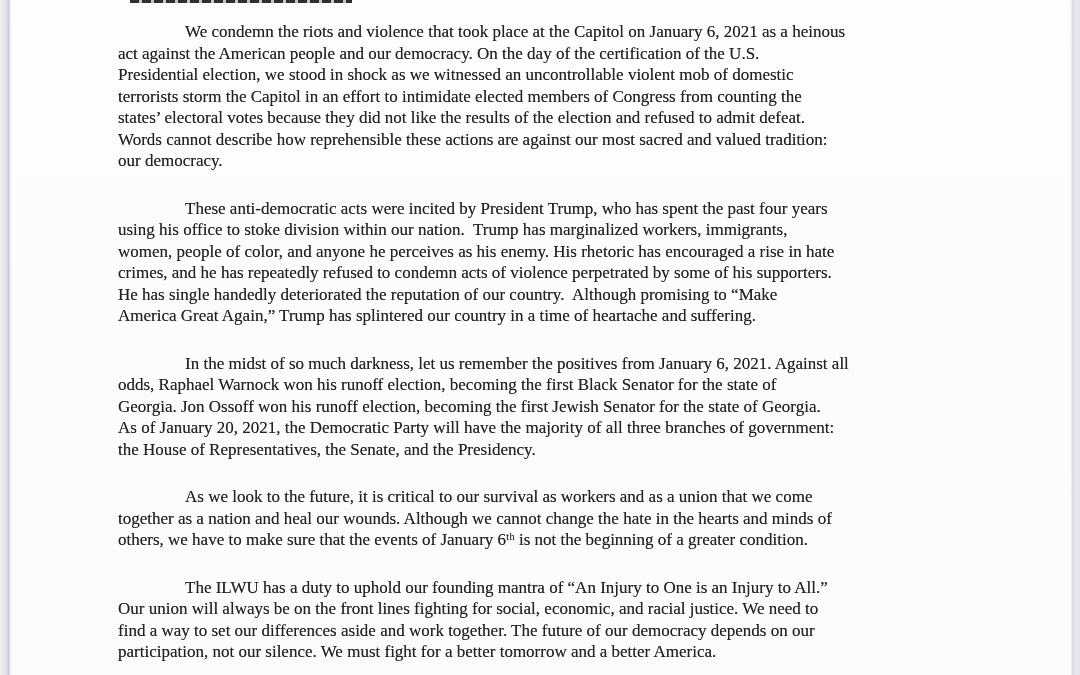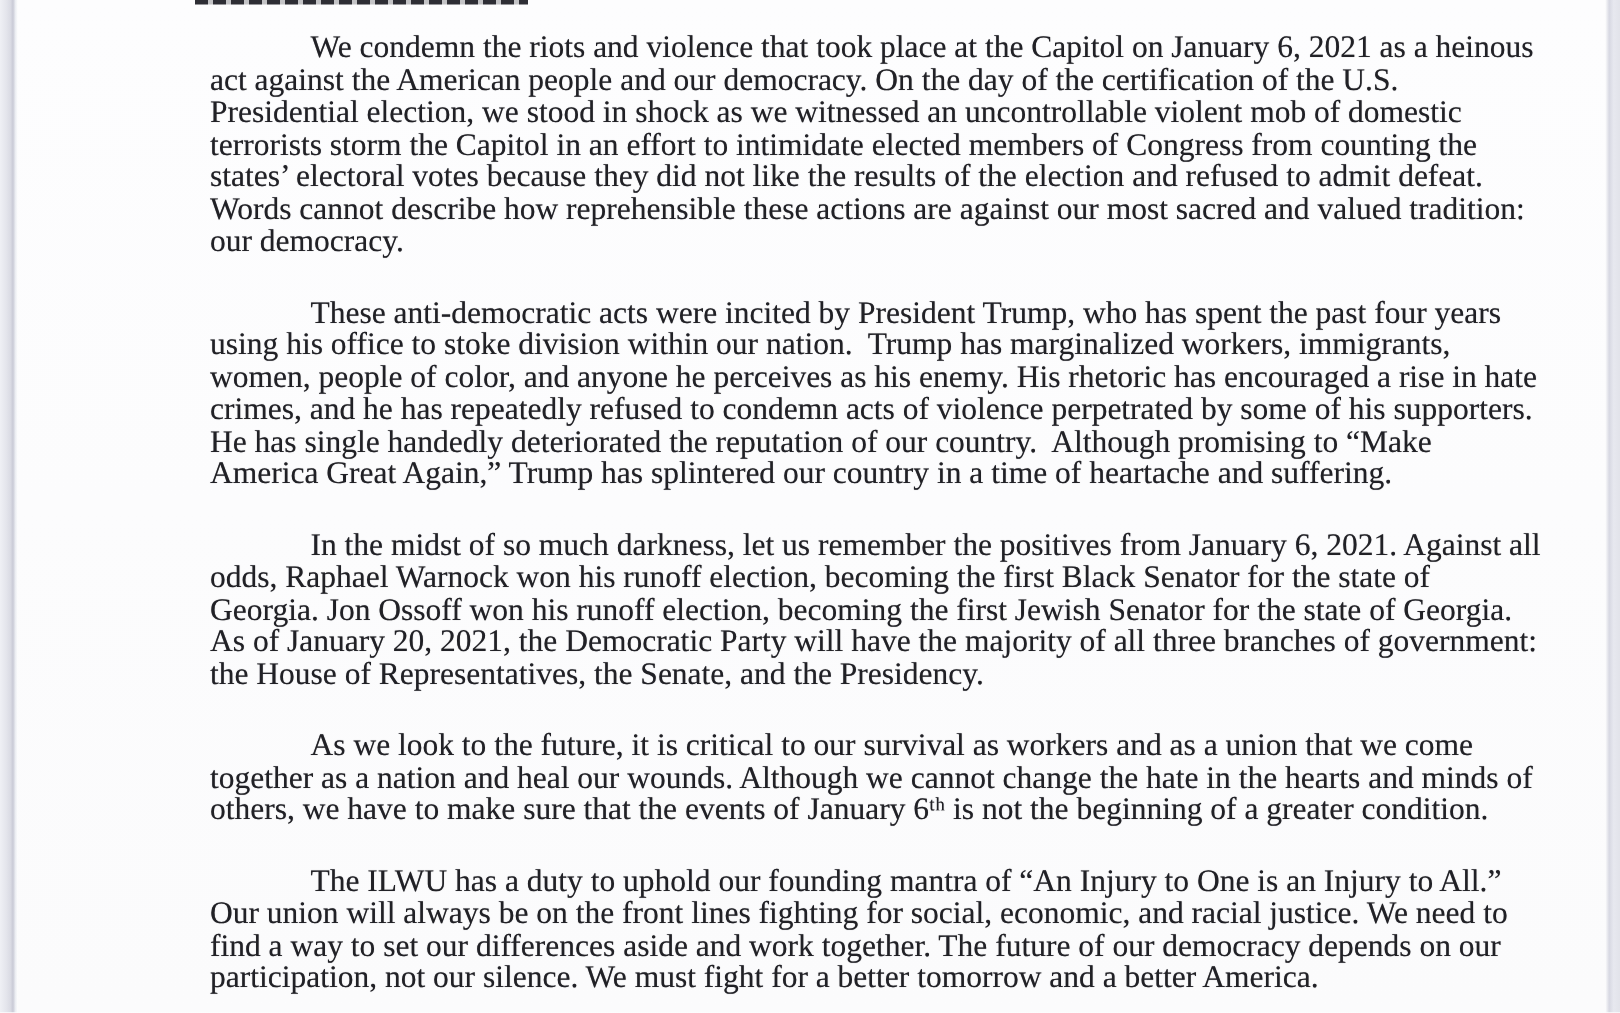--- a/index.html
+++ b/index.html
@@ -36,24 +36,24 @@
   
   .cutoff {
     position: absolute;
     left: 130px; top: 0;
     width: 222px; height: 3px;
     background: repeating-linear-gradient(90deg,
       #2e2e35 0 9px, rgba(46,46,53,0.28) 9px 12px);
   }
   .doc {
     position: absolute;
-    left: 140px; top: 21px;
+    left: 118px; top: 21px;
     width: 900px;
     font-family: "Liberation Serif", "DejaVu Serif", serif;
-    font-size: 21px;
+    font-size: 17px;
     line-height: 21.5px;
     color: #212126;
   }
   .doc p {
     margin: 0 0 26px 0;
     text-indent: 67px;
     white-space: pre;
     text-shadow: 0 0 0.5px rgba(33,33,38,0.55);
   }
   .doc p:last-child { margin-bottom: 0; }

